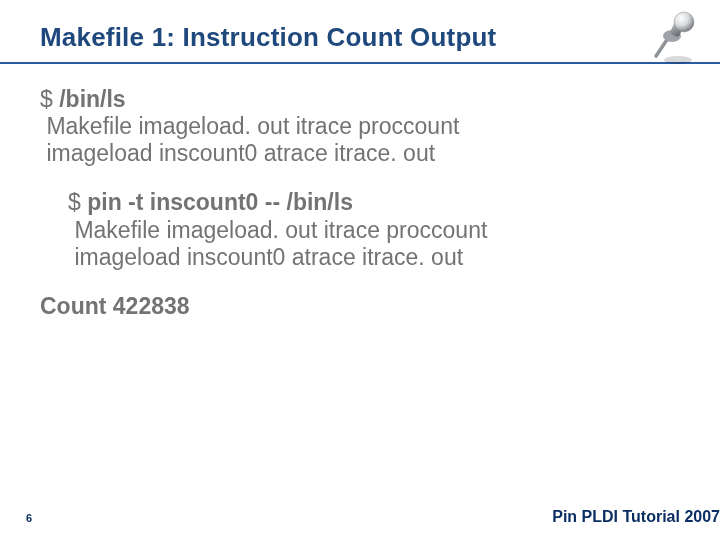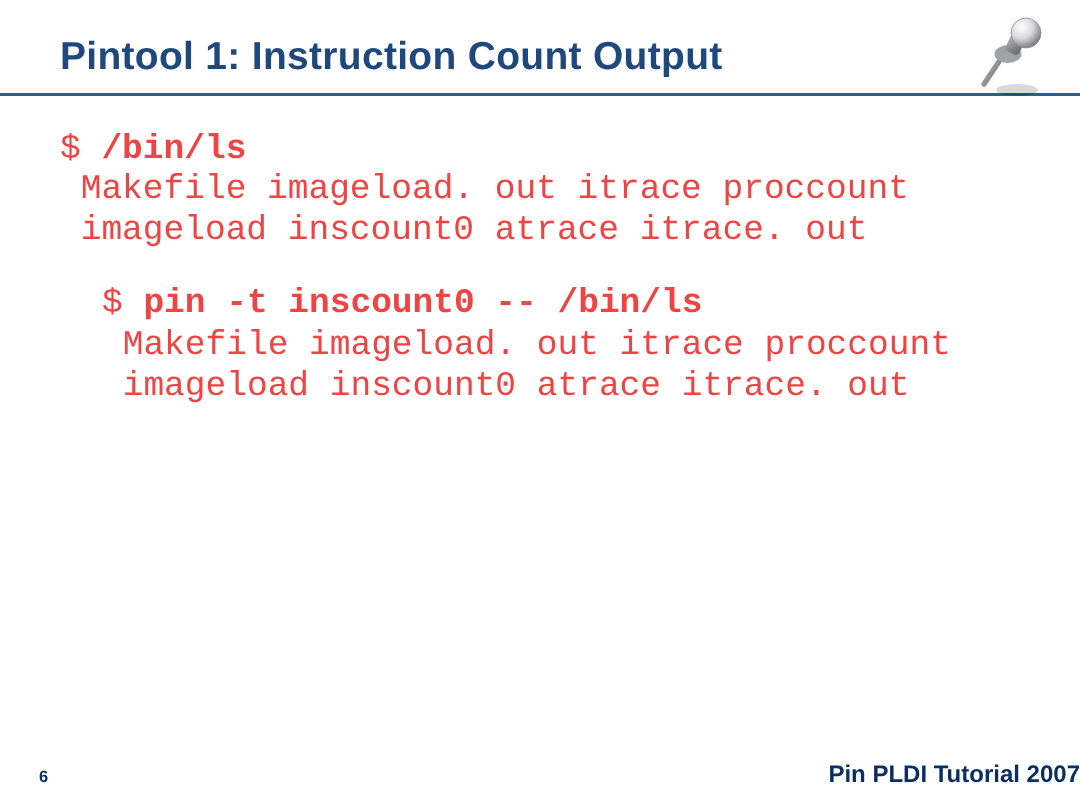--- a/index.html
+++ b/index.html
@@ -2,32 +2,32 @@
 <html><head>
 <meta charset="utf-8">
 <style>
   * { margin: 0; padding: 0; box-sizing: border-box; }
   html, body { width: 720px; height: 540px; background: #fff; font-family: Verdana, Arial, sans-serif; overflow: hidden; }
   .slide { position: relative; width: 720px; height: 540px; }
   .title { position: absolute; left: 40px; top: 22px; font-size: 26px; font-weight: bold; color: #1f497d; letter-spacing: 0.2px; }
   .title-underline { position: absolute; left: 0; right: 0; top: 62px; height: 2px; background: #2a5aa0; }
   .pushpin { position: absolute; right: 16px; top: 10px; width: 56px; height: 56px; }
   .content { position: absolute; left: 40px; top: 86px; right: 40px; }
-  .mono { font-family: Liberation Mono, monospace; font-size: 23px; line-height: 1.18; color: #ef4444; white-space: pre; }
+  .mono { font-family: Liberation Sans, sans-serif; font-size: 23px; line-height: 1.18; color: #737373; white-space: pre; }
   .cmd { font-weight: bold; }
   .countline { margin-top: 22px; }
   .block2 { margin-top: 22px; margin-left: 28px; }
   .page-num { position: absolute; left: 26px; bottom: 16px; font-size: 11px; color: #0b2f63; font-weight: bold; }
   .footer { position: absolute; left: 0; right: 0; bottom: 14px; text-align: right; font-size: 16px; color: #0b2f63; font-weight: bold; }
 </style>
 </head>
 <body>
 
 <div class="slide">
-  <div class="title">Pintool 1: Instruction Count Output</div>
+  <div class="title">Makefile 1: Instruction Count Output</div>
   <div class="title-underline"></div>
 
   <div class="pushpin">
     <svg viewBox="0 0 56 56" width="56" height="56">
       <defs>
         <radialGradient id="gHead" cx="35%" cy="30%" r="70%">
           <stop offset="0%" stop-color="#ffffff"></stop>
           <stop offset="55%" stop-color="#d7d9dc"></stop>
           <stop offset="100%" stop-color="#7e8287"></stop>
         </radialGradient>
@@ -46,17 +46,18 @@
 
   <div class="content">
     <div class="mono"><span>$ </span><span class="cmd">/bin/ls</span>
 <span> Makefile imageload. out itrace proccount</span>
 <span> imageload inscount0 atrace itrace. out</span></div>
 
     <div class="mono block2"><span>$ </span><span class="cmd">pin -t inscount0 -- /bin/ls</span>
 <span> Makefile imageload. out itrace proccount</span>
 <span> imageload inscount0 atrace itrace. out</span></div>
 
+    <div class="mono cmd countline">Count 422838</div>
   </div>
 
   <div class="page-num">6</div>
   <div class="footer">Pin PLDI Tutorial 2007</div>
 </div>
 
 </body></html>

